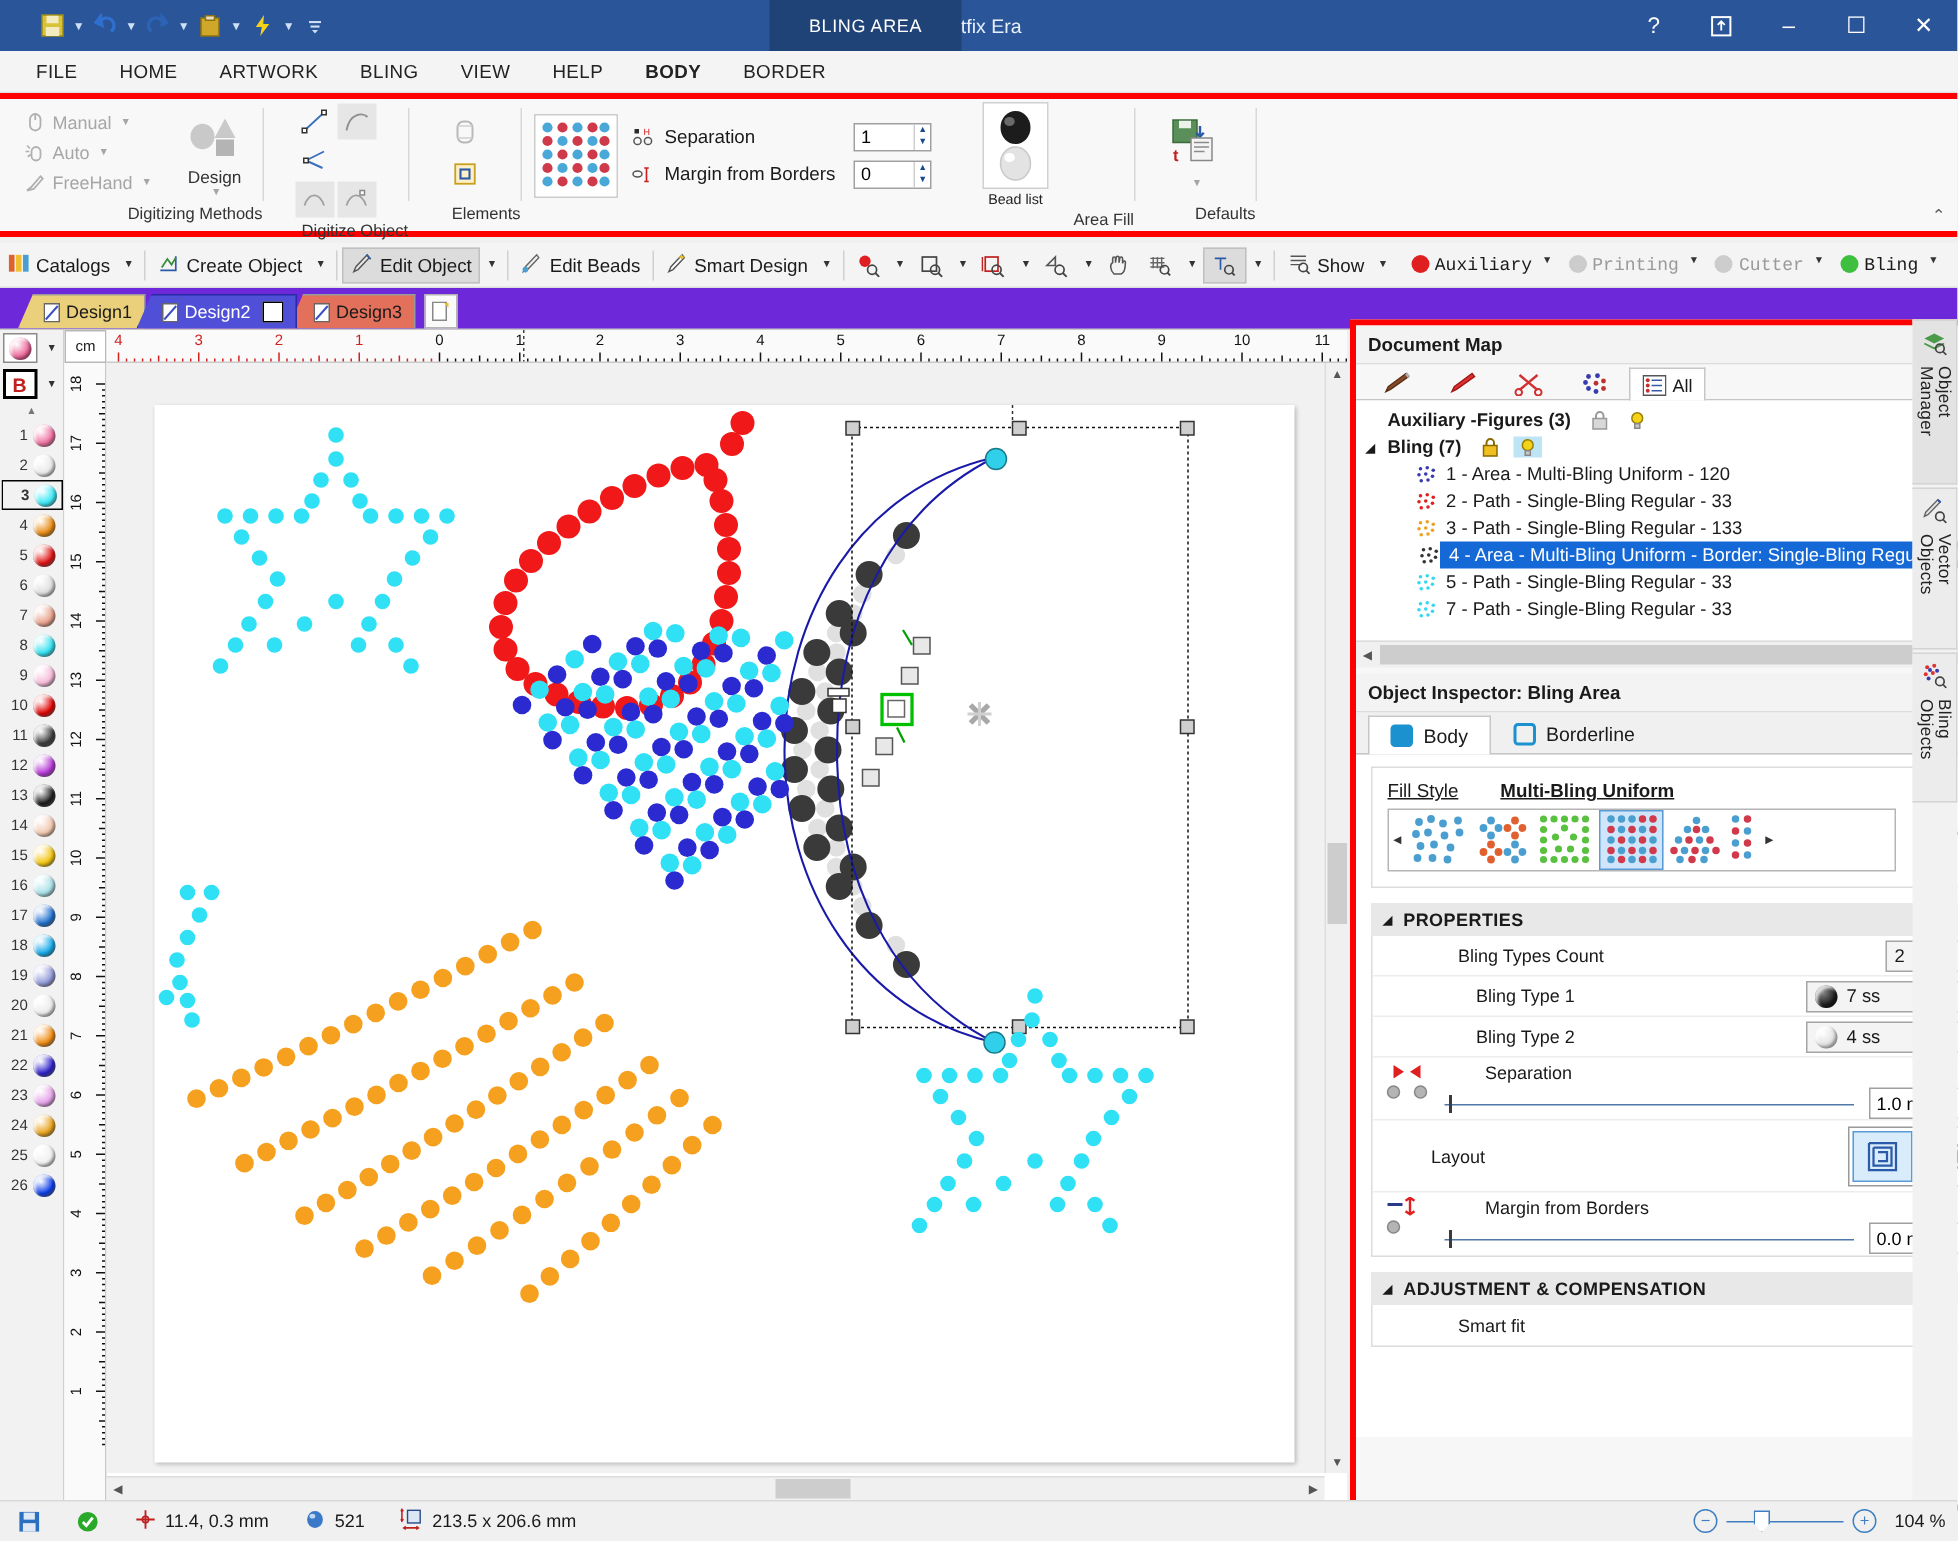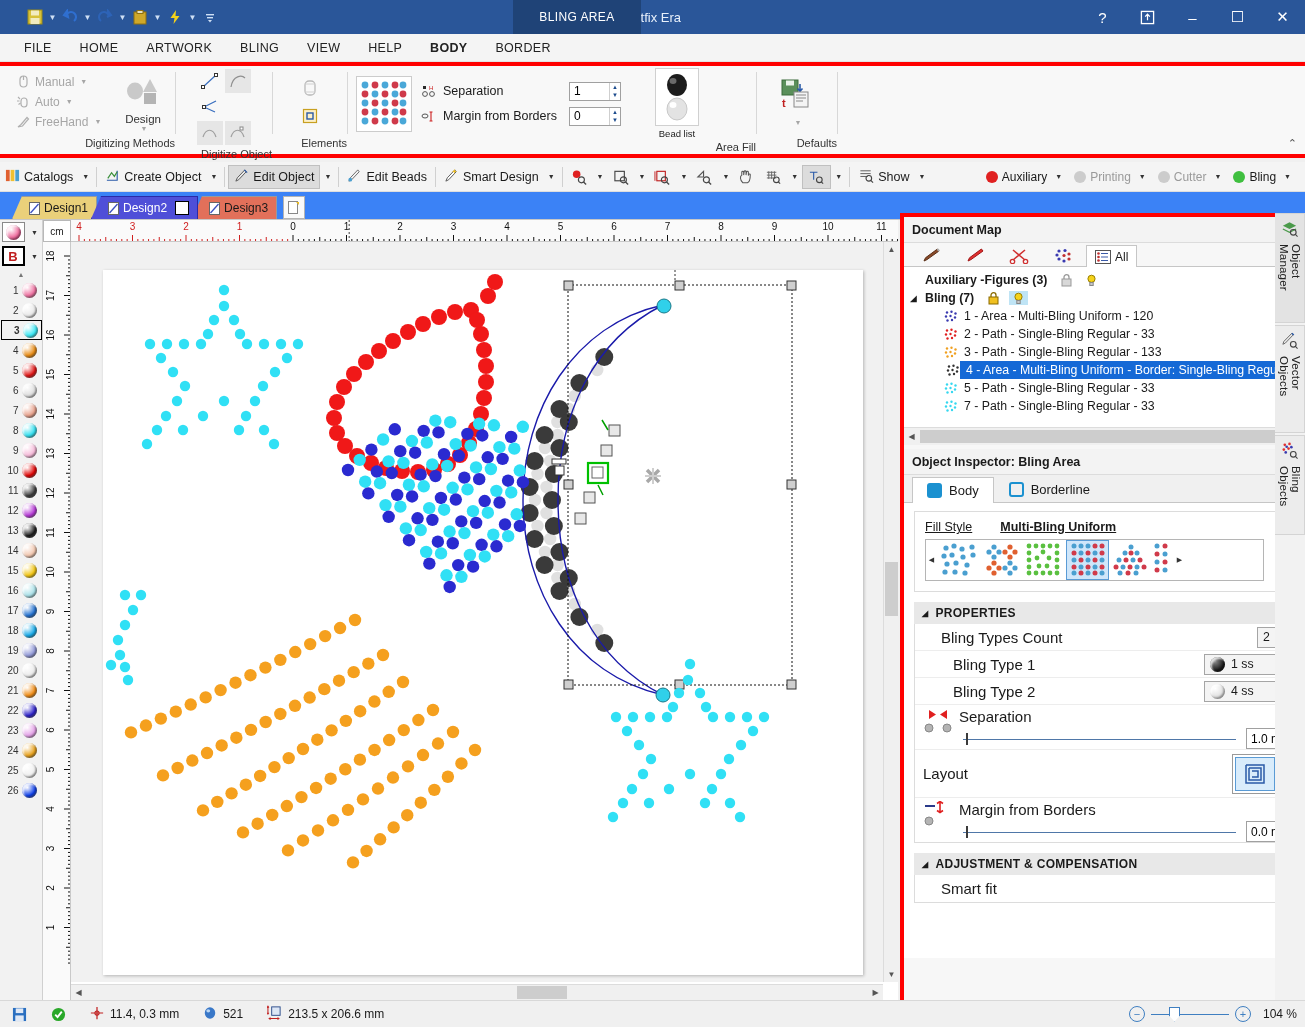--- a/index.html
+++ b/index.html
@@ -98,25 +98,25 @@
 
   
   #toolbar2{
     position:absolute; left:0; top:162px; width:1305px; height:30px;
     background:#f4f4f4; display:flex; align-items:center; border-bottom:1px solid #dedede;
   }
   .tb-btn{ display:flex;align-items:center; gap:4px; padding:3px 5px; font-size:12.5px; cursor:pointer; height:24px;}
   .tb-btn.pressed{ background:#dcdcdc; border:1px solid #c0c0c0;}
   .tb-caret{ font-size:7px; color:#333; padding:0 4px; cursor:pointer;}
   .tb-sep{ width:1px; height:20px; background:#d0d0d0; margin:0 3px;}
-  .legend{ display:flex;align-items:center; gap:4px; padding:2px 4px; cursor:pointer;}
+  .legend{ display:flex;gap:4px; padding:2px 4px; cursor:pointer;font-family:Liberation Mono, monospace;}
   .legend .dot{ width:12px;height:12px;border-radius:50%;}
 
   
-  #designtabs{ position:absolute; left:0; top:192px; width:1305px; height:28px; background:#3b82f6;
+  #designtabs{ position:absolute; left:0; top:192px; width:1305px; height:28px; background:#6d28d9;
     border-bottom:1px solid #c8c8c8; display:flex; align-items:flex-end; padding-left:12px;}
   .dtab{ height:23px; display:flex;align-items:center; gap:4px; padding:0 8px 0 16px; font-size:12px; cursor:pointer;
     border:1px solid #9a9a9a; border-bottom:0; margin-right:-6px; position:relative;
     clip-path: polygon(10px 0, 100% 0, 100% 100%, 0 100%);}
   .dtab .tabico{ width:11px;height:13px;}
   .dtab .tabclose{ width:14px;height:14px; background:#fff; border:1px solid #000; font-size:10px; font-weight:bold;
       display:flex;align-items:center;justify-content:center; margin-left:4px;}
   #newtab{ width:22px;height:23px; border:1px solid #b4b4b4; background:#fafafa; margin-left:12px;
     display:flex;align-items:center;justify-content:center; cursor:pointer;}
 
@@ -185,21 +185,21 @@
   .gal-arrow{ width:11px; text-align:center; font-size:7px; color:#333; cursor:pointer;}
   .gal-item{ width:43px; height:40px; display:flex;align-items:center;justify-content:center; cursor:pointer;}
   .gal-item.sel{ background:#cfe6fa; border:1px solid #5a9bd5;}
   .gal-more{ width:56px; display:flex; flex-direction:column; align-items:center; justify-content:center; cursor:pointer;}
 
   .section-hdr{ margin-top:10px; background:#e8e8e8; height:22px; display:flex; align-items:center; gap:7px; padding-left:8px;
      font-weight:bold; font-size:12px; letter-spacing:.3px; cursor:pointer;}
   .prop-table{ border:1px solid #dcdcdc; border-top:0; }
   .prop-row{ display:flex; align-items:center; min-height:27px; border-bottom:1px solid #ededed; padding:0 8px;}
   .prop-row:last-child{ border-bottom:0;}
-  .prop-lbl{ font-size:15px; }
+  .prop-lbl{ font-size:12px;margin-left:31px; }
   .indent1{ padding-left:18px; }
   .indent2{ padding-left:30px; }
   .grow{ flex:1; }
   .select{ border:1px solid #a5a5a5; background:#f4f4f4; height:21px; display:flex; align-items:center; gap:6px;
      padding:0 4px 0 5px; font-size:12.3px; cursor:pointer;}
   .select .sel-caret{ margin-left:auto; font-size:8px; color:#333;}
   .slider{ flex:1; height:14px; position:relative; margin:0 10px 0 4px;}
   .slider .track{ position:absolute; left:0; right:0; top:7px; height:1px; background:#4f77a8;}
   .slider .knob{ position:absolute; left:3px; top:1px; width:2px; height:12px; background:#3b3b3b;}
   .layout-box{ display:flex; border:1px solid #9a9a9a; background:#fff;}
@@ -1963,21 +1963,21 @@
         <span class="select" style="width:65px">
           <span>2</span>
           <span class="sel-caret">▼</span>
         </span>
       </div>
       <div class="prop-row">
         <span class="prop-lbl indent2">Bling Type 1</span>
         <span class="grow"></span>
         <span class="select" style="width:118px">
           <span class="bead" style="background:radial-gradient(circle at 35% 30%, #888, #1c1c1c 60%)"></span>
-          <span>1 ss</span>
+          <span>7 ss</span>
           <span class="sel-caret">▼</span>
         </span>
       </div>
       <div class="prop-row">
         <span class="prop-lbl indent2">Bling Type 2</span>
         <span class="grow"></span>
         <span class="select" style="width:118px">
           <span class="bead" style="background:radial-gradient(circle at 35% 30%, #fff, #e0e0e0 60%, #bdbdbd)"></span>
           <span>4 ss</span>
           <span class="sel-caret">▼</span>

